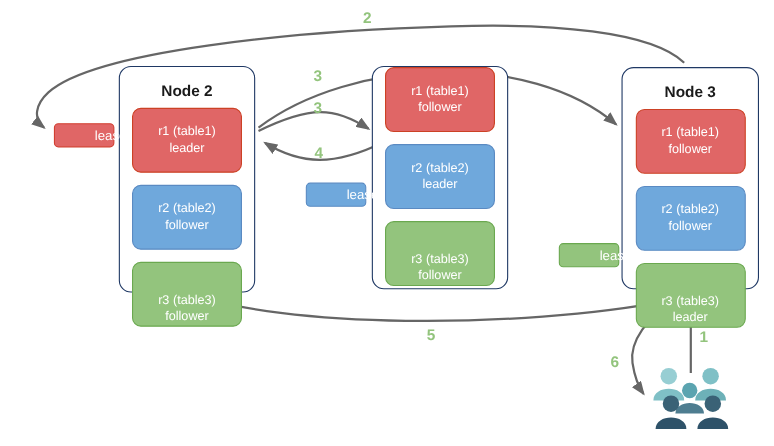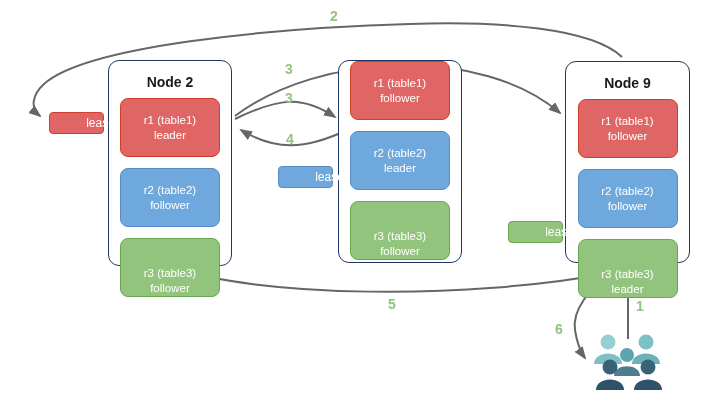--- a/index.html
+++ b/index.html
@@ -87,21 +87,21 @@
       <span>r2 (table2)</span>
       <span>leader</span>
     </div>
     <div class="range green">
       <span>r3 (table3)</span>
       <span>follower</span>
     </div>
   </div>
 
   <div class="node" style="left:565px;top:61px;width:125px;height:202px">
-    <div class="node-title">Node 9</div>
+    <div class="node-title">Node 3</div>
     <div class="range red">
       <span>r1 (table1)</span>
       <span>follower</span>
     </div>
     <div class="range blue">
       <span>r2 (table2)</span>
       <span>follower</span>
     </div>
     <div class="range green">
       <span>r3 (table3)</span>

